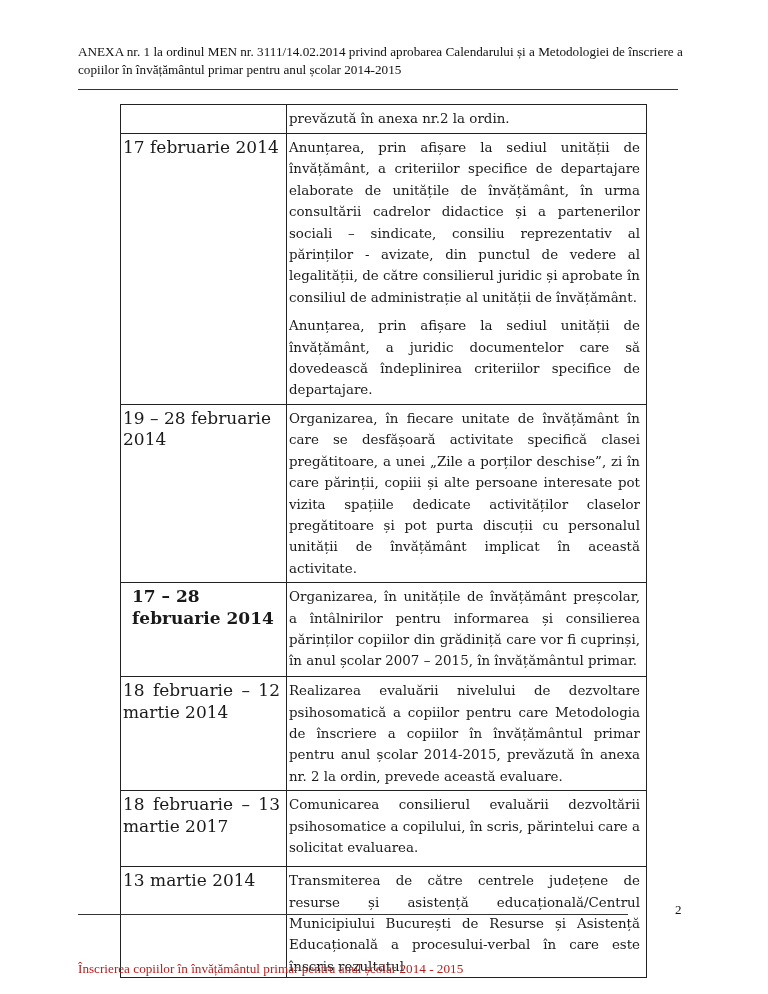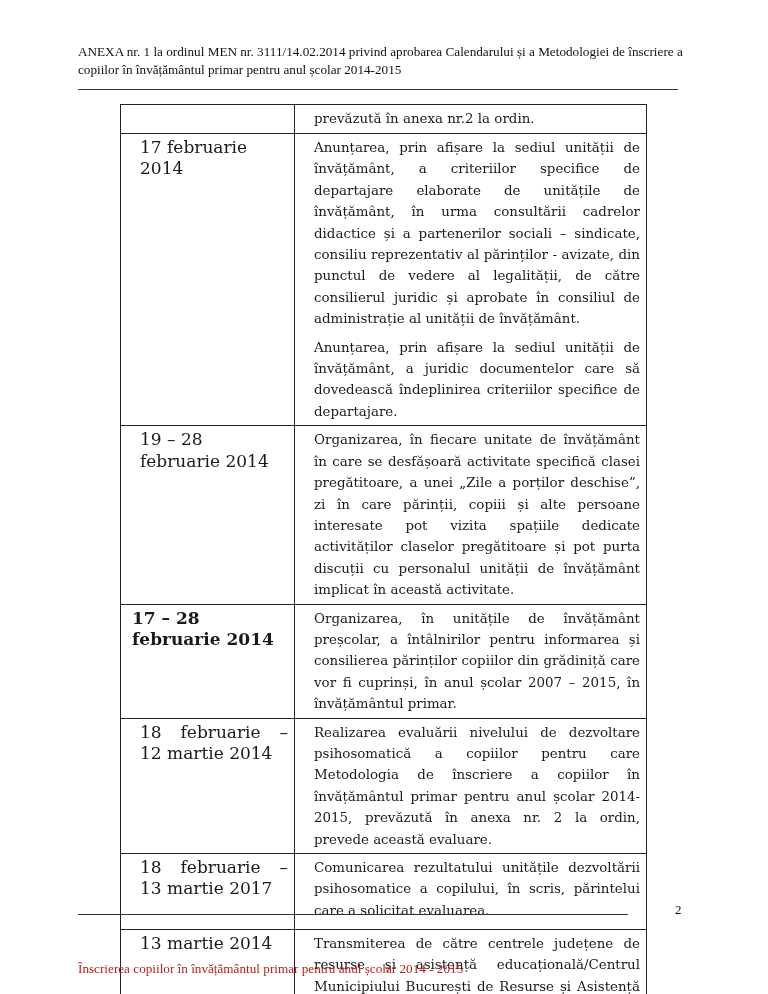--- a/index.html
+++ b/index.html
@@ -12,21 +12,21 @@
     position: absolute; left: 78px; top: 89px; width: 600px; height: 0;
     border-top: 1px solid #333;
   }
   .tbl {
     position: absolute; left: 120px; top: 104px; width: 527px;
     border-collapse: collapse;
     font-family: "DejaVu Serif", "Liberation Serif", serif;
     font-size: 13.4px; line-height: 21.4px; color: #1a1a1a;
   }
   .tbl td {
-    border: 1.5px solid #222; vertical-align: top; padding: 3px 6px 3px 19px;
+    border: 1.5px solid #222; vertical-align: top; padding: 3px 6px 3px 2px;
   }
   .tbl td.date { width: 148px; font-size: 17px; }
   .tbl td.desc { text-align: justify; }
   .tbl td.date.just { text-align: justify; text-align-last: left; }
   .para { margin: 0; }
   .para + .para { margin-top: 7px; }
   .r0 td { height: 22px; }
   .r1 td { height: 250px; }
   .r2 td { height: 140px; }
   .r3 td { height: 87px; }
@@ -83,21 +83,21 @@
     </tr>
     <tr class="r4">
       <td class="date just">18 februarie – 12 martie 2014</td>
       <td class="desc">
         <p class="para">Realizarea evaluării nivelului de dezvoltare psihosomatică a copiilor pentru care Metodologia de înscriere a copiilor în învățământul primar pentru anul școlar 2014-2015, prevăzută în anexa nr. 2 la ordin, prevede această evaluare.</p>
       </td>
     </tr>
     <tr class="r5">
       <td class="date just">18 februarie – 13 martie 2017</td>
       <td class="desc">
-        <p class="para">Comunicarea rezultatului unitățile dezvoltării psihosomatice a copilului, în scris, părintelui care a solicitat evaluarea.</p>
+        <p class="para">Comunicarea consilierul evaluării dezvoltării psihosomatice a copilului, în scris, părintelui care a solicitat evaluarea.</p>
       </td>
     </tr>
     <tr class="r6">
       <td class="date">13 martie 2014</td>
       <td class="desc">
         <p class="para">Transmiterea de către centrele județene de resurse și asistență educațională/Centrul Municipiului București de Resurse și Asistență Educațională a procesului-verbal în care este înscris rezultatul</p>
       </td>
     </tr>
   </tbody>
 </table>

